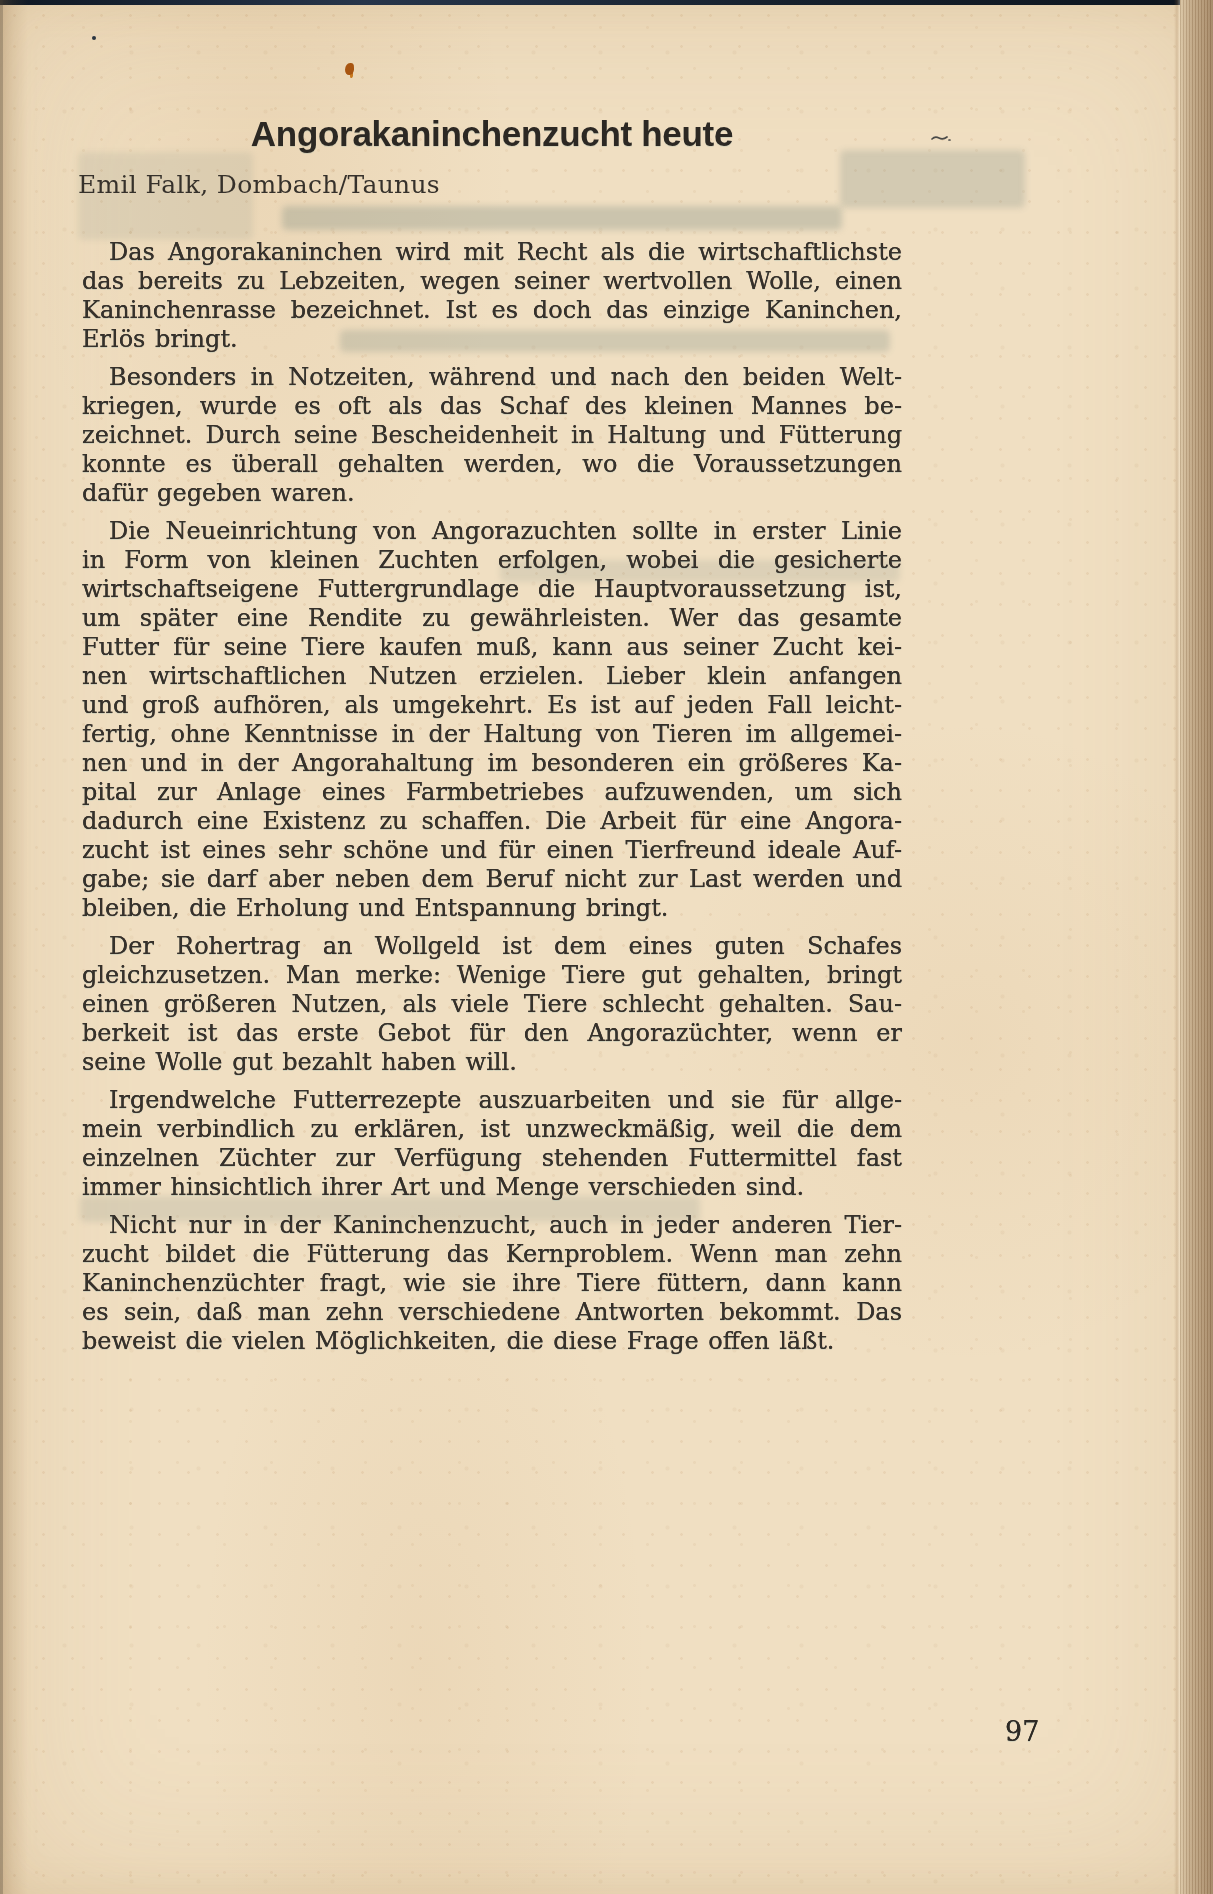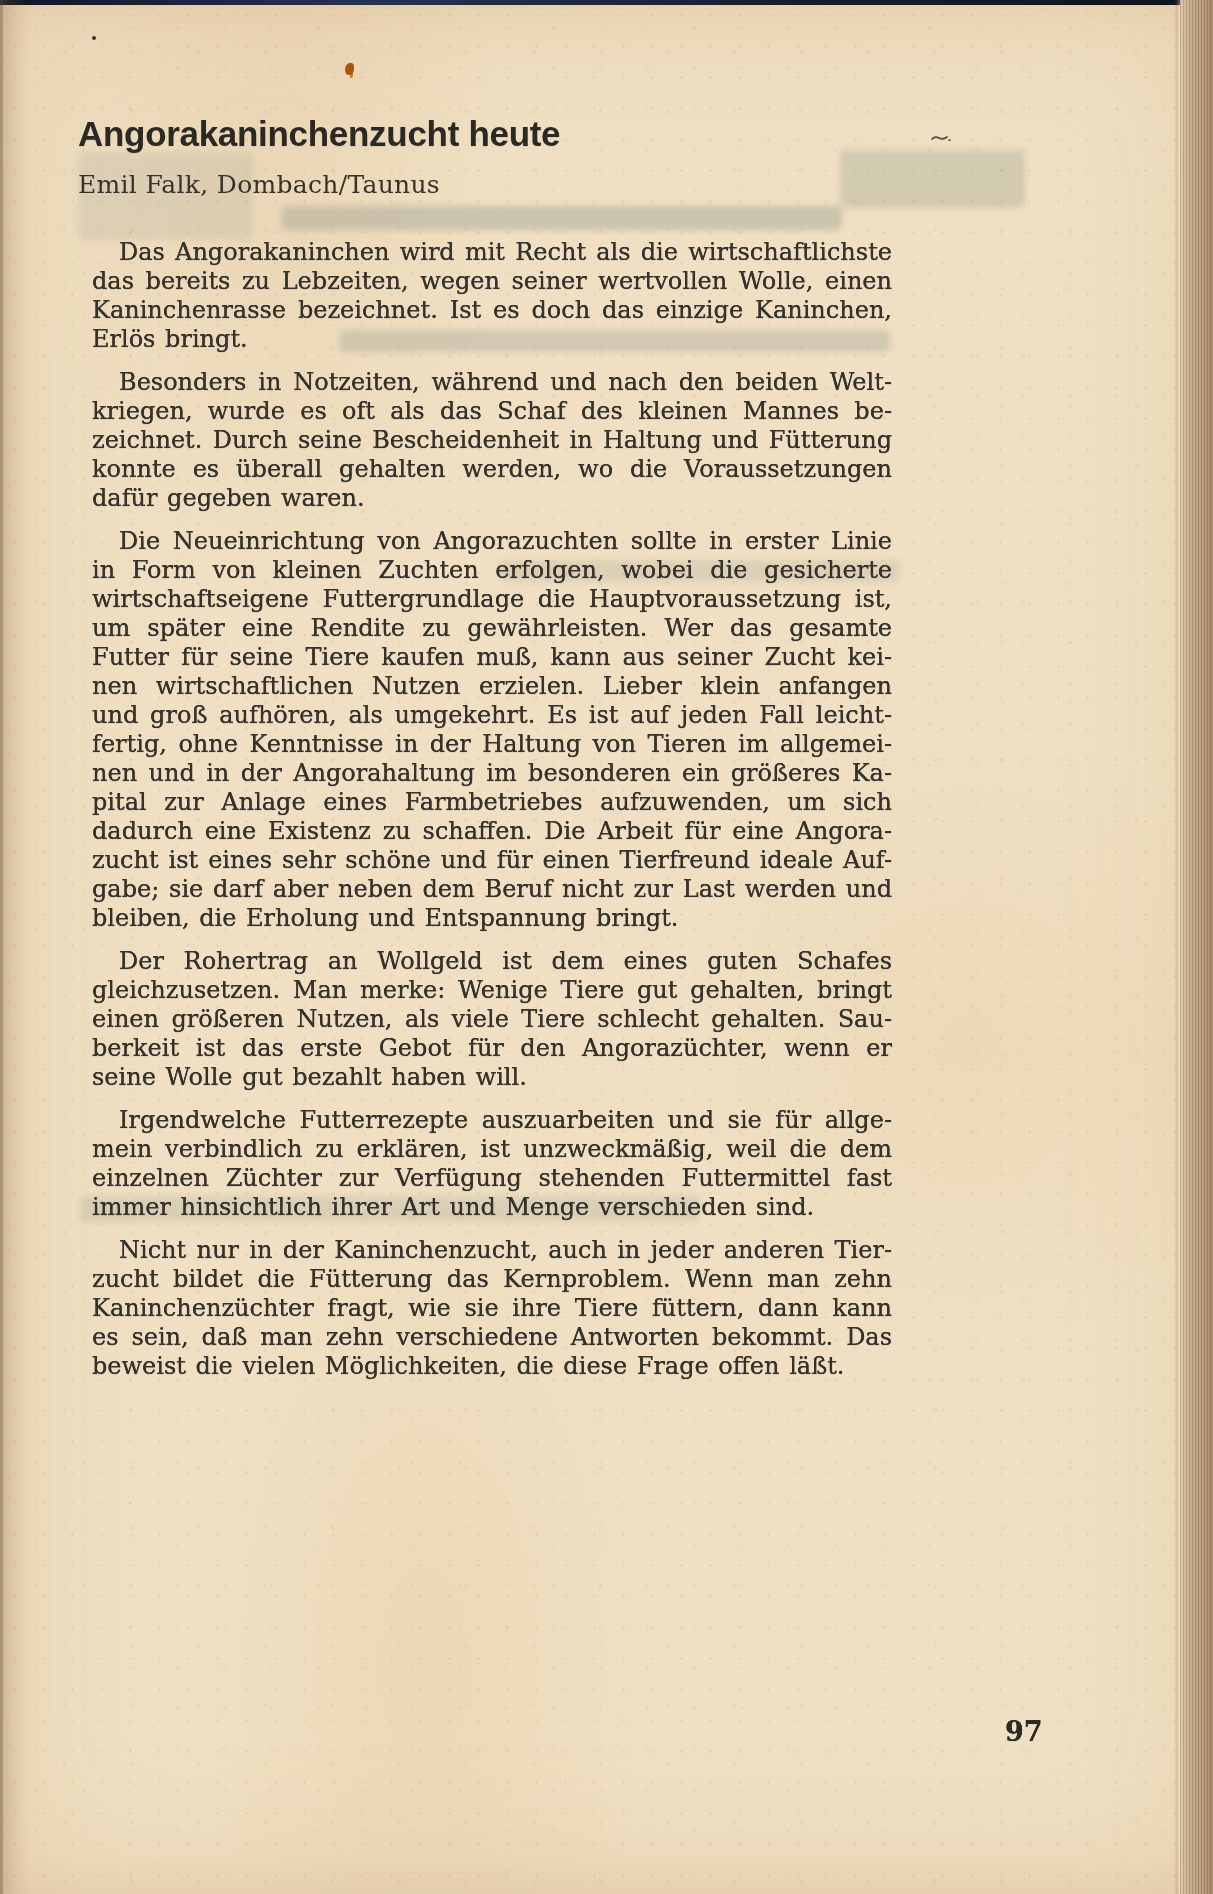--- a/index.html
+++ b/index.html
@@ -46,36 +46,36 @@
   .g4{left:80px;top:1196px;width:620px;height:26px;opacity:.6;}
   .g5{left:500px;top:560px;width:400px;height:22px;opacity:.55;}
   .g6{left:78px;top:152px;width:175px;height:88px;opacity:.45;}
   
   .rust-fleck{position:absolute;left:345px;top:63px;width:9px;height:12px;background:#a85510;
     border-radius:65% 40% 55% 50%;box-shadow:2px 6px 0 -3px #c97a1f;}
   .ink-dot{position:absolute;left:92px;top:36px;width:4px;height:4px;background:#2a3440;border-radius:50%;}
   .pen-squiggle{position:absolute;left:931px;top:128px;width:20px;height:10px;}
   
   .content{position:absolute;left:78px;top:0;width:828px;color:#36312b;}
-  .title{margin:114px 0 0 0;
+  .title{margin:114px 0 0 0;text-align:center;
     font-family:"Liberation Sans","DejaVu Sans",sans-serif;
     font-weight:700;font-size:35px;line-height:40px;letter-spacing:-.3px;color:#2c2823;
     text-shadow:0 1px 0 rgba(25,120,140,.12);}
   .byline{margin-top:16px;font-size:25px;line-height:30px;letter-spacing:.3px;}
   .paragraphs{margin-top:38px;}
-  .para{margin:14px;}
+  .para{margin:4px;}
   .para + .para{margin-top:9px;}
   .line{
     font-size:24px;line-height:29px;word-spacing:2px;
     text-align:justify;text-align-last:justify;text-justify:inter-word;
     text-shadow:0 1px 0 rgba(25,120,145,.13), .6px 0 0 rgba(140,60,48,.09), 0 0 .4px currentColor;
   }
   .line.first{text-indent:27px;}
   .line.last{text-align-last:left;}
-  .page-number{position:absolute;left:1005px;top:1716px;font-size:27px;font-weight:700;
+  .page-number{position:absolute;left:1005px;top:1716px;font-size:27px;font-weight:400;
     color:#2e2a25;text-shadow:0 1px 0 rgba(25,120,145,.13), 0 0 .4px currentColor;}
 </style>
 </head>
 <body>
 
 <div class="page">
 
   <div class="top-edge"></div>
   <div class="left-shade"></div>
   <div class="left-sliver"></div>

